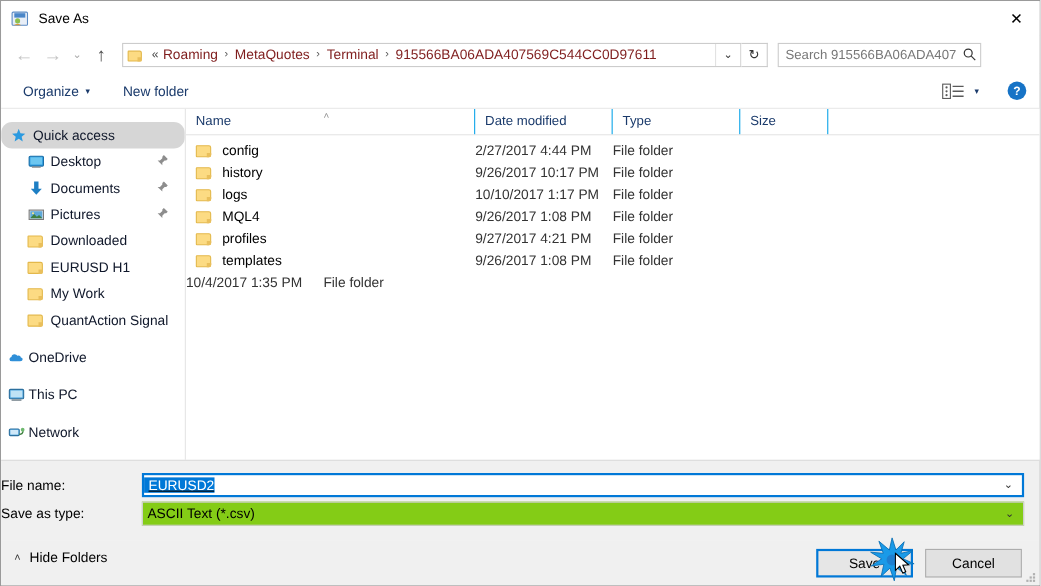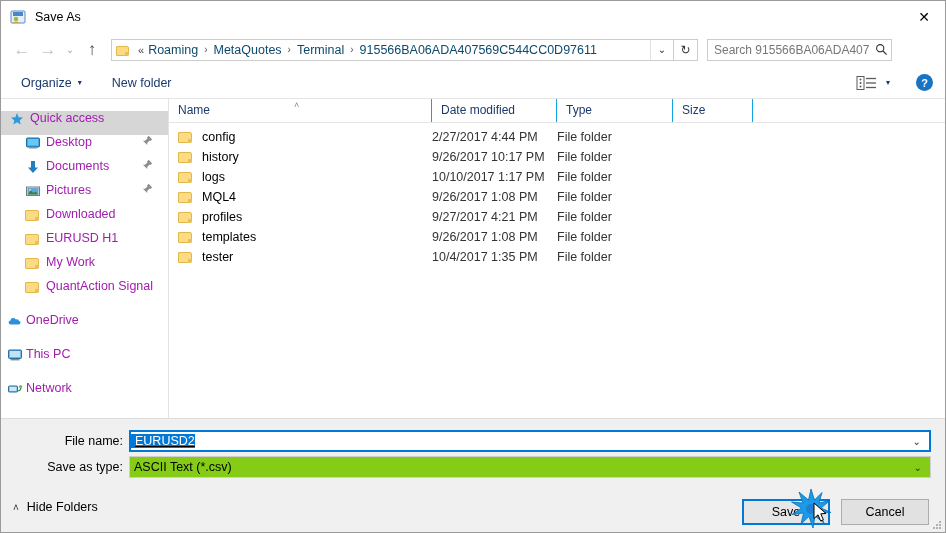--- a/index.html
+++ b/index.html
@@ -93,21 +93,21 @@
   }
   .crumbs {
     display: flex;
     align-items: center;
     flex: 1;
     overflow: hidden;
     white-space: nowrap;
   }
   .crumb {
     font-size: 12.5px;
-    color: #0c4a6e;
+    color: #7f1d1d;
     padding: 0 2px;
   }
   .crumb-sep {
     color: #555;
     font-size: 10px;
     padding: 0 4px;
   }
   .crumb-chev {
     color: #444;
     font-size: 11px;
@@ -227,25 +227,27 @@
     height: 319px;
     background: #ffffff;
     border-right: 1px solid #e3e3e3;
     box-sizing: border-box;
     padding-top: 12px;
     overflow: hidden;
   }
   .nav-item {
     height: 24px;
     display: flex;
+    align-items: center;
     font-size: 12.5px;
-    color: #a21caf;
+    color: #0f172a;
     position: relative;
     padding-left: 26px;
     box-sizing: border-box;
+    border-radius: 10px;
   }
   .nav-item.selected { background: #d6d6d6; }
   .nav-item.indent { padding-left: 42px; }
   .nav-item.group { margin-top: 10px; padding-left: 22px; }
   .nav-ico {
     position: absolute;
     left: 8px;
     width: 16px; height: 16px;
   }
   .nav-item.indent .nav-ico { left: 24px; }
@@ -354,21 +356,20 @@
   }
   .frow {
     position: absolute;
     display: flex;
     align-items: center;
   }
   #row-filename { top: 11px; left: 0; }
   #row-filetype { top: 37px; left: 0; }
   .frow-label {
     width: 128px;
-    text-align: right;
     padding-right: 6px;
     font-size: 12.5px;
     color: #000;
     box-sizing: border-box;
   }
   .combo {
     width: 802px;
     height: 22px;
     box-sizing: border-box;
     display: flex;
@@ -736,26 +737,20 @@
             <span class="folder-ico-wrap">
                 <span class="folder"></span>
               </span>
             <span>templates</span>
           </div>
           <div class="cell-date">9/26/2017 1:08 PM</div>
           <div class="cell-type">File folder</div>
           <div class="cell-size"></div>
         </div>
         <div class="row">
-          <div class="cell-name">
-            <span class="folder-ico-wrap">
-                <span class="folder"></span>
-              </span>
-            <span>tester</span>
-          </div>
           <div class="cell-date">10/4/2017 1:35 PM</div>
           <div class="cell-type">File folder</div>
           <div class="cell-size"></div>
         </div>
       </div>
     </div>
   </div>
 
   <div class="formpanel">
     <div class="frow" id="row-filename">

